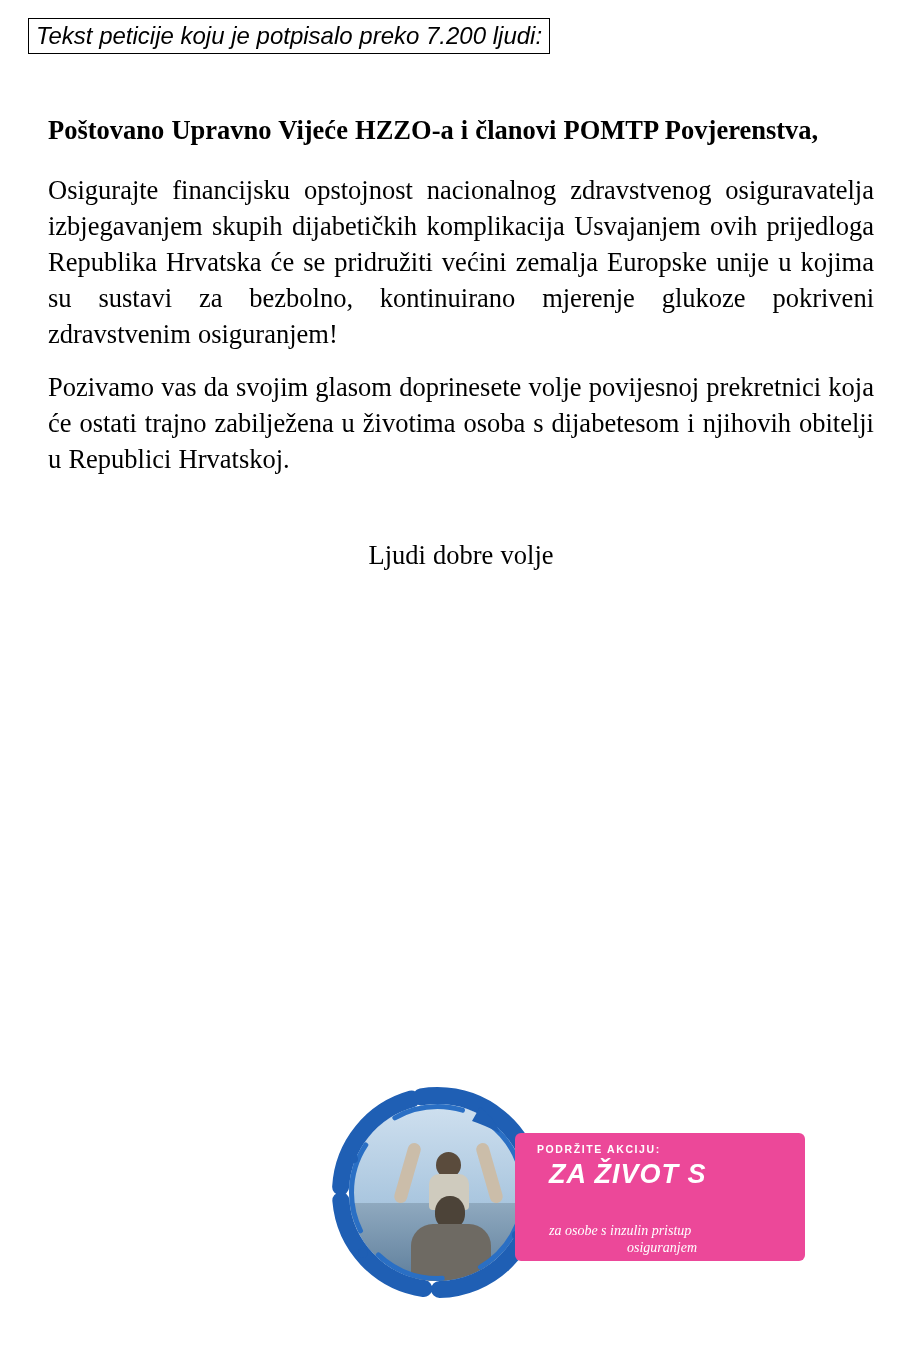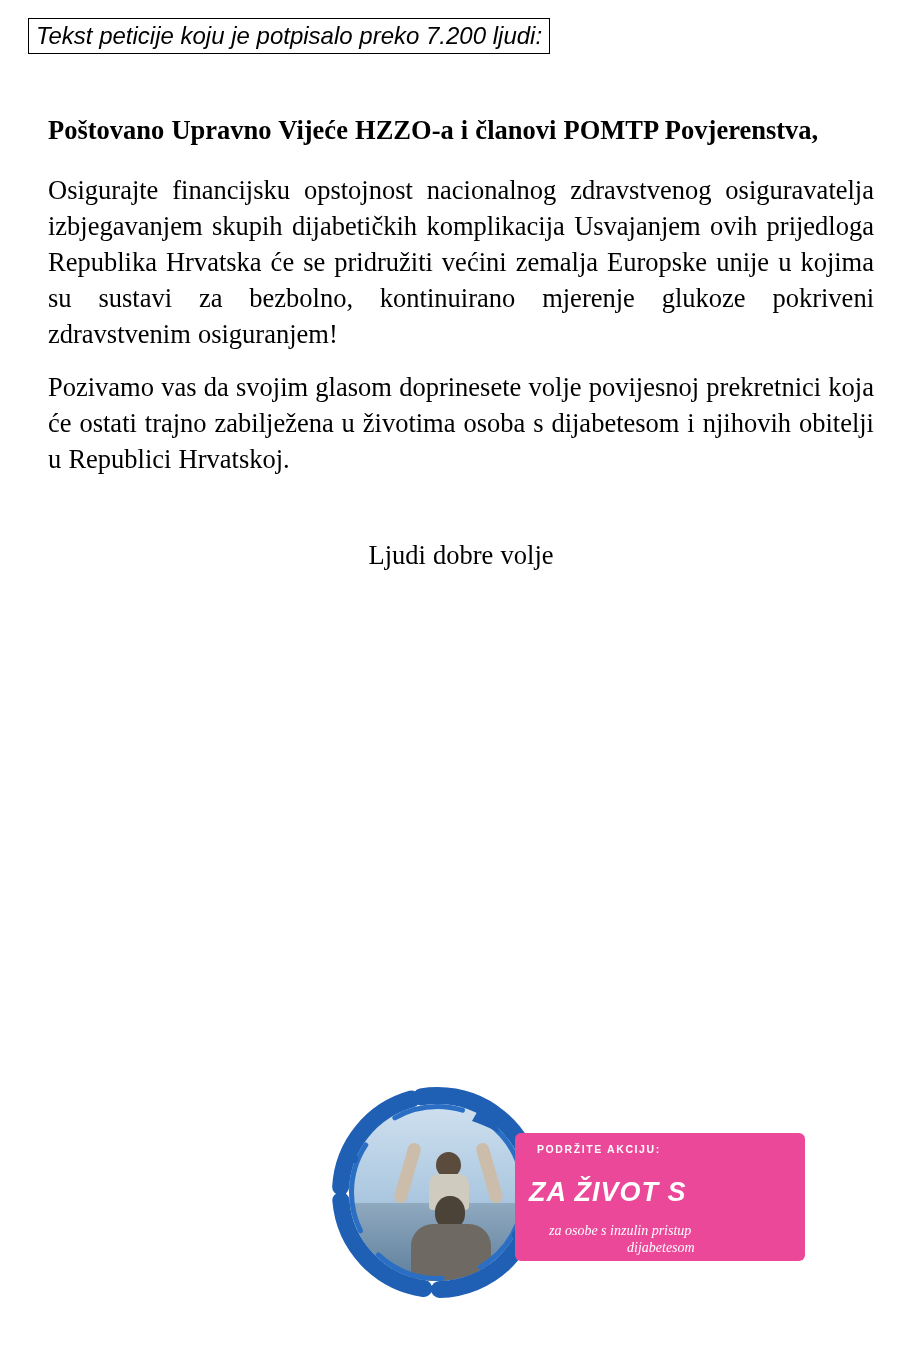--- a/index.html
+++ b/index.html
@@ -138,28 +138,27 @@
     position: absolute;
     left: 22px; top: 10px;
     font-family: "Liberation Sans", sans-serif;
     font-size: 10.5px;
     letter-spacing: 1.6px;
     font-weight: bold;
     color: #ffffff;
   }
   .banner-line1 {
     position: absolute;
-    left: 14px; top: 26px;
+    left: 34px; top: 26px;
     font-family: "Liberation Sans", sans-serif;
     font-style: italic;
     font-weight: bold;
     font-size: 27px;
     letter-spacing: 1px;
     color: #ffffff;
-    margin-top: 18px;
   }
   .banner-line2 {
     position: absolute;
     left: 52px; top: 56px;
     font-family: "Liberation Sans", sans-serif;
     font-style: italic;
     font-weight: bold;
     font-size: 27px;
     letter-spacing: 1px;
     color: #ffffff;
@@ -224,18 +223,18 @@
         <circle cx="24" cy="74" r="4" fill="#1f5fb4"></circle>
         <circle cx="33" cy="168" r="5" fill="#1f5fb4"></circle>
         <circle cx="186" cy="150" r="4" fill="#1f5fb4"></circle>
       </svg>
     </div>
 
     <div class="logo-banner">
       <div class="banner-kicker">PODRŽITE AKCIJU:</div>
       <div class="banner-line1">ZA ŽIVOT S</div>
       <div class="banner-sub1">za osobe s inzulin pristup</div>
-      <div class="banner-sub2">dijabetesom</div>
+      <div class="banner-sub2">osiguranjem</div>
     </div>
 
   </div>
 
 </div>
 
 </body></html>

